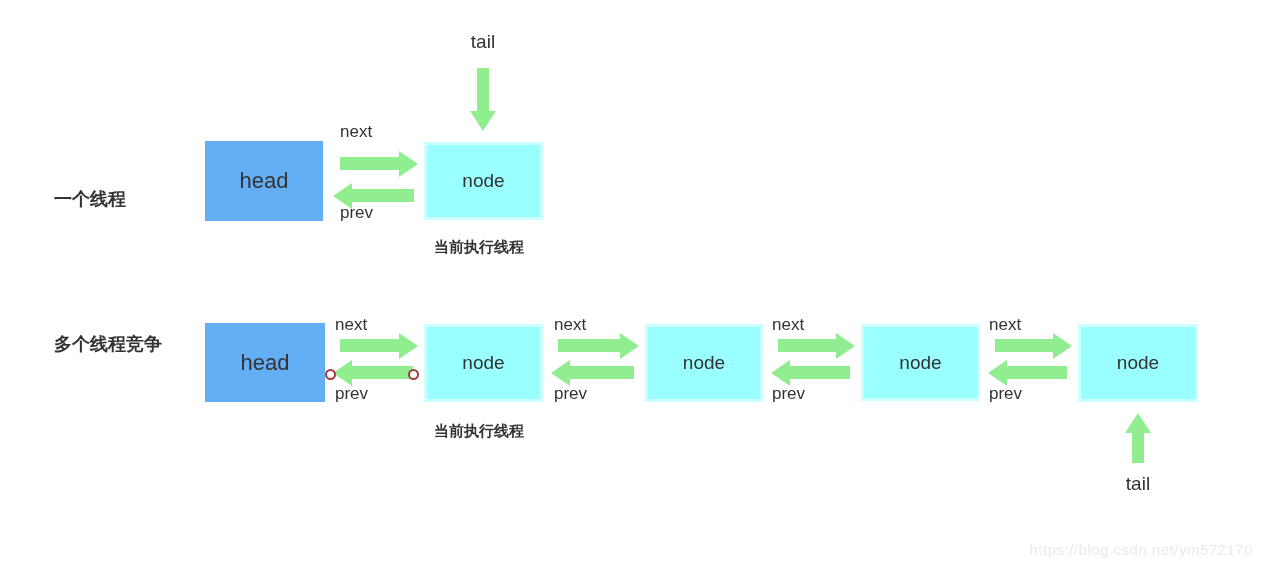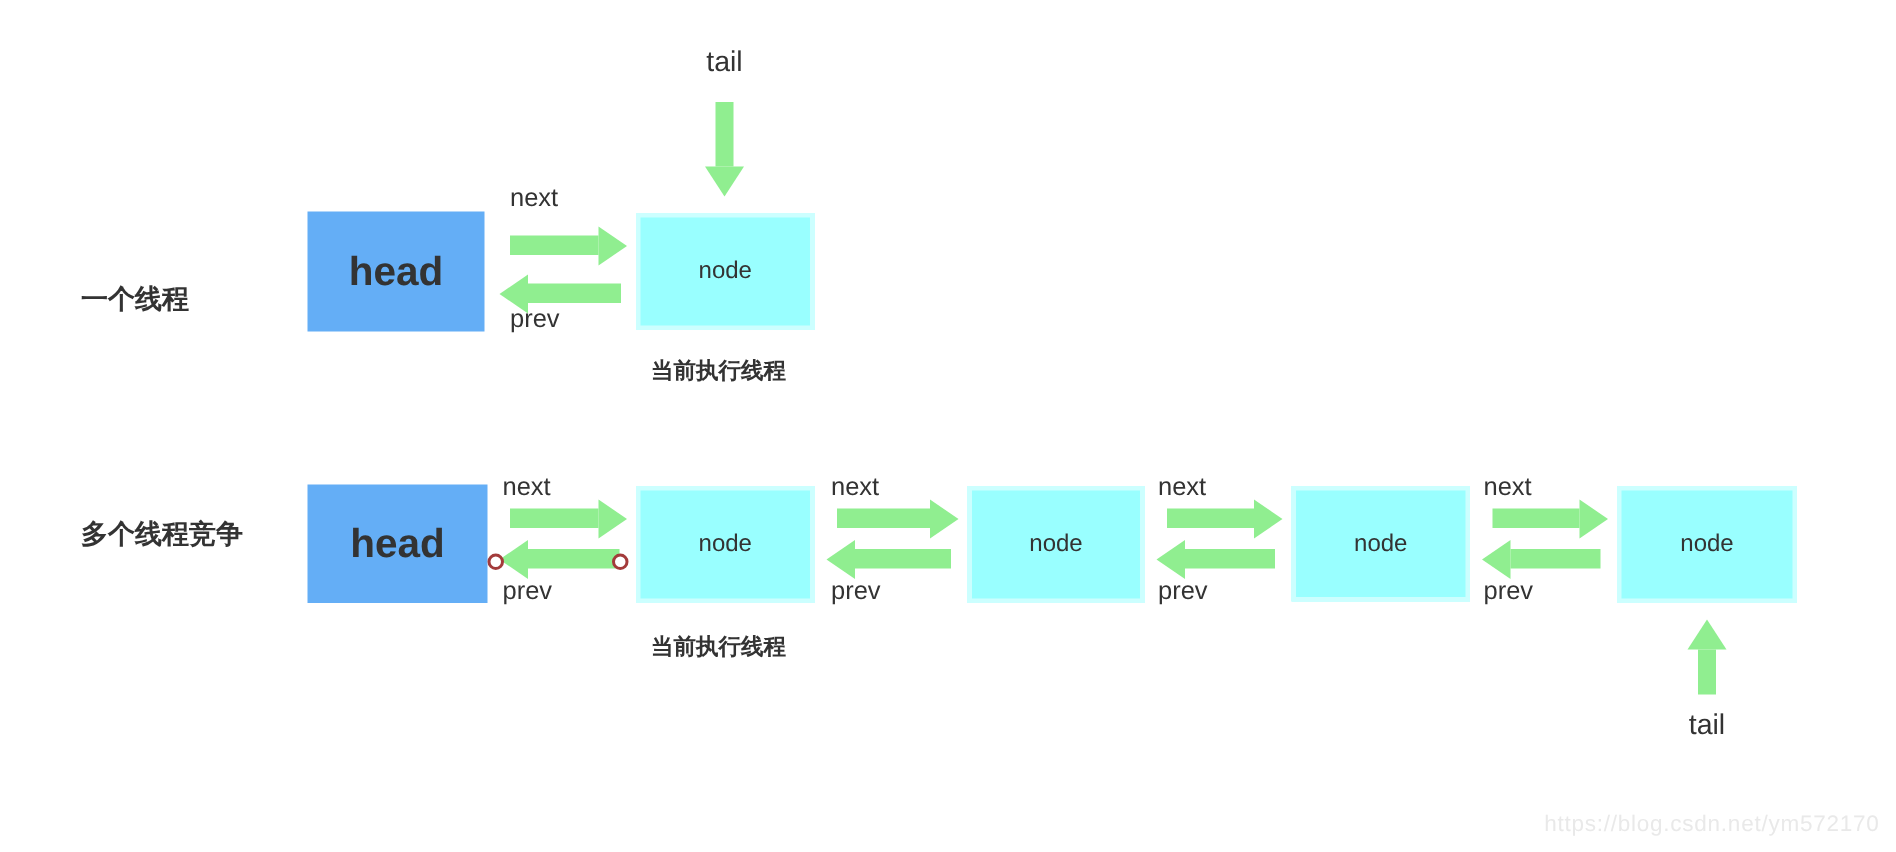--- a/index.html
+++ b/index.html
@@ -8,22 +8,22 @@
     background:#ffffff;
     font-family:"Liberation Sans","DejaVu Sans",sans-serif;
     color:var(--text-ink,#333333);
   }
 
   
   .box {
     position:absolute; display:flex; align-items:center; justify-content:center;
     box-sizing:border-box; color:var(--text-ink,#333333);
   }
-  .head-box { background:var(--head-fill,#64AEF6); font-weight:bold; font-size:27px; }
-  .node-box { background:var(--node-fill,#99FFFF); border:3px solid var(--node-border,#CCFFFF); font-size:16px; }
+  .head-box { background:var(--head-fill,#64AEF6); font-weight:normal; font-size:22px; }
+  .node-box { background:var(--node-fill,#99FFFF); border:3px solid var(--node-border,#CCFFFF); font-size:19px; }
 
   
   .caption   { position:absolute; font-weight:bold; font-size:18px; white-space:nowrap; }
   .arr-label { position:absolute; font-size:17px; width:80px; white-space:nowrap; }
   .tail-label{ position:absolute; font-weight:normal; font-size:19px; width:76px; text-align:center; }
   .cur-label { position:absolute; font-weight:bold; font-size:15px; white-space:nowrap; }
   .title     { position:absolute; font-weight:bold; font-size:23px; width:160px; text-align:center; }
   .watermark { position:absolute; font-size:15px; width:300px; text-align:right;
                color:var(--watermark-gray,#E9E9E9); letter-spacing:0.5px; }
 
@@ -64,21 +64,21 @@
   <div class="arrow e" style="left:340px; top:157px; width:59px;"></div>
   <div class="arrow w" style="left:352px; top:189px; width:62px;"></div>
   <div class="arr-label" style="left:340px; top:203px;">prev</div>
 
   <div class="box node-box" style="left:424px; top:142px; width:119px; height:78px;">
     <span>node</span>
   </div>
 
   <div class="cur-label" style="left:434px; top:238px;">当前执行线程</div>
 
-  <div class="caption" style="left:54px; top:344px;">多个线程竞争</div>
+  <div class="caption" style="left:54px; top:332px;">多个线程竞争</div>
 
   <div class="box head-box" style="left:205px; top:323px; width:120px; height:79px;">
     <span>head</span>
   </div>
 
   <div class="arr-label" style="left:335px; top:315px;">next</div>
   <div class="arrow e" style="left:340px; top:339px; width:59px;"></div>
   <div class="arrow w" style="left:352px; top:366px; width:61px;"></div>
   <div class="endpoint" style="left:325px; top:369px;"></div>
   <div class="endpoint" style="left:408px; top:369px;"></div>

